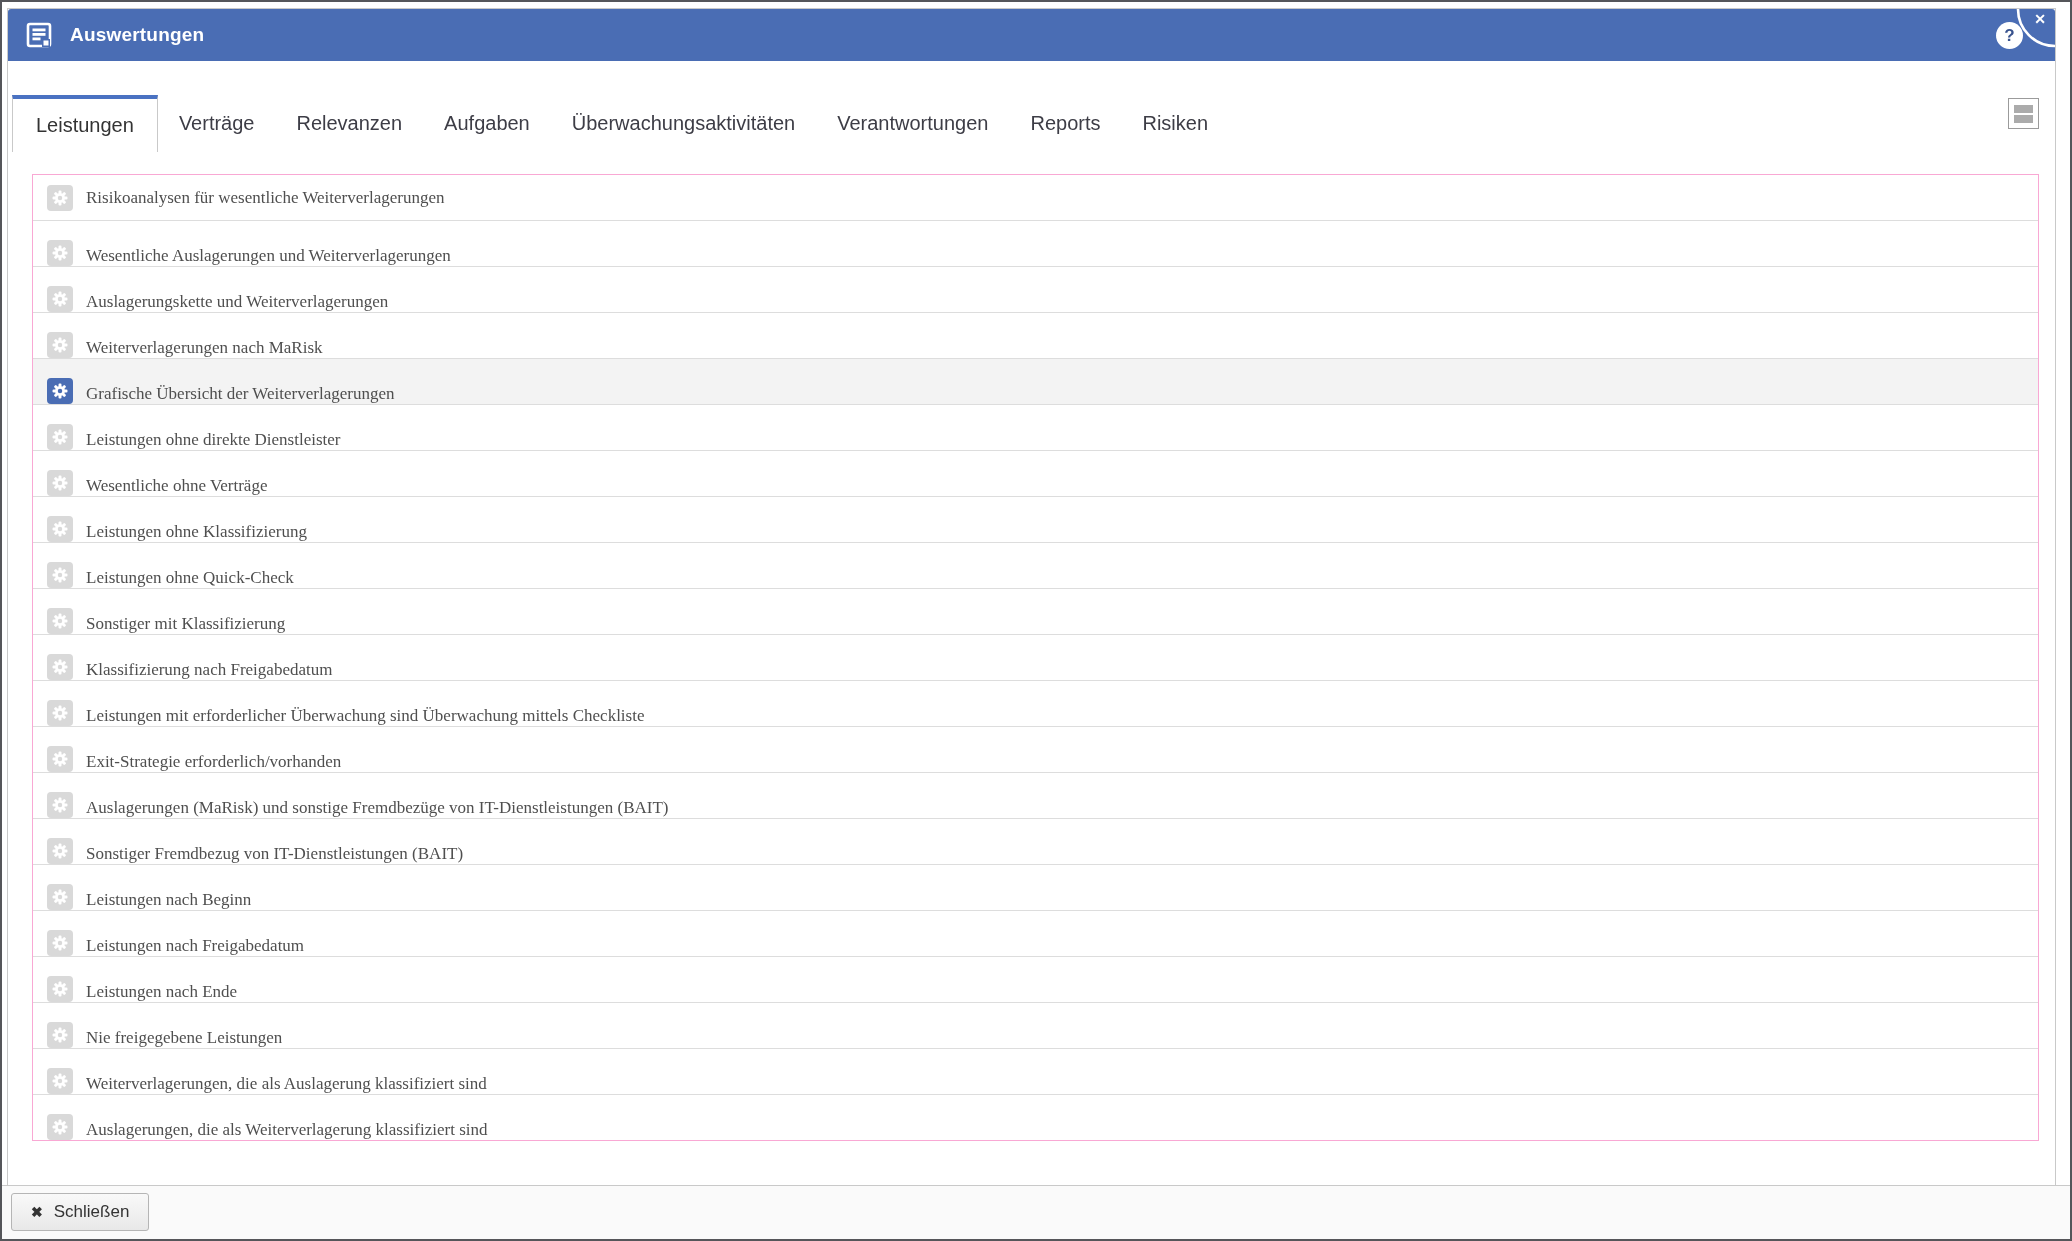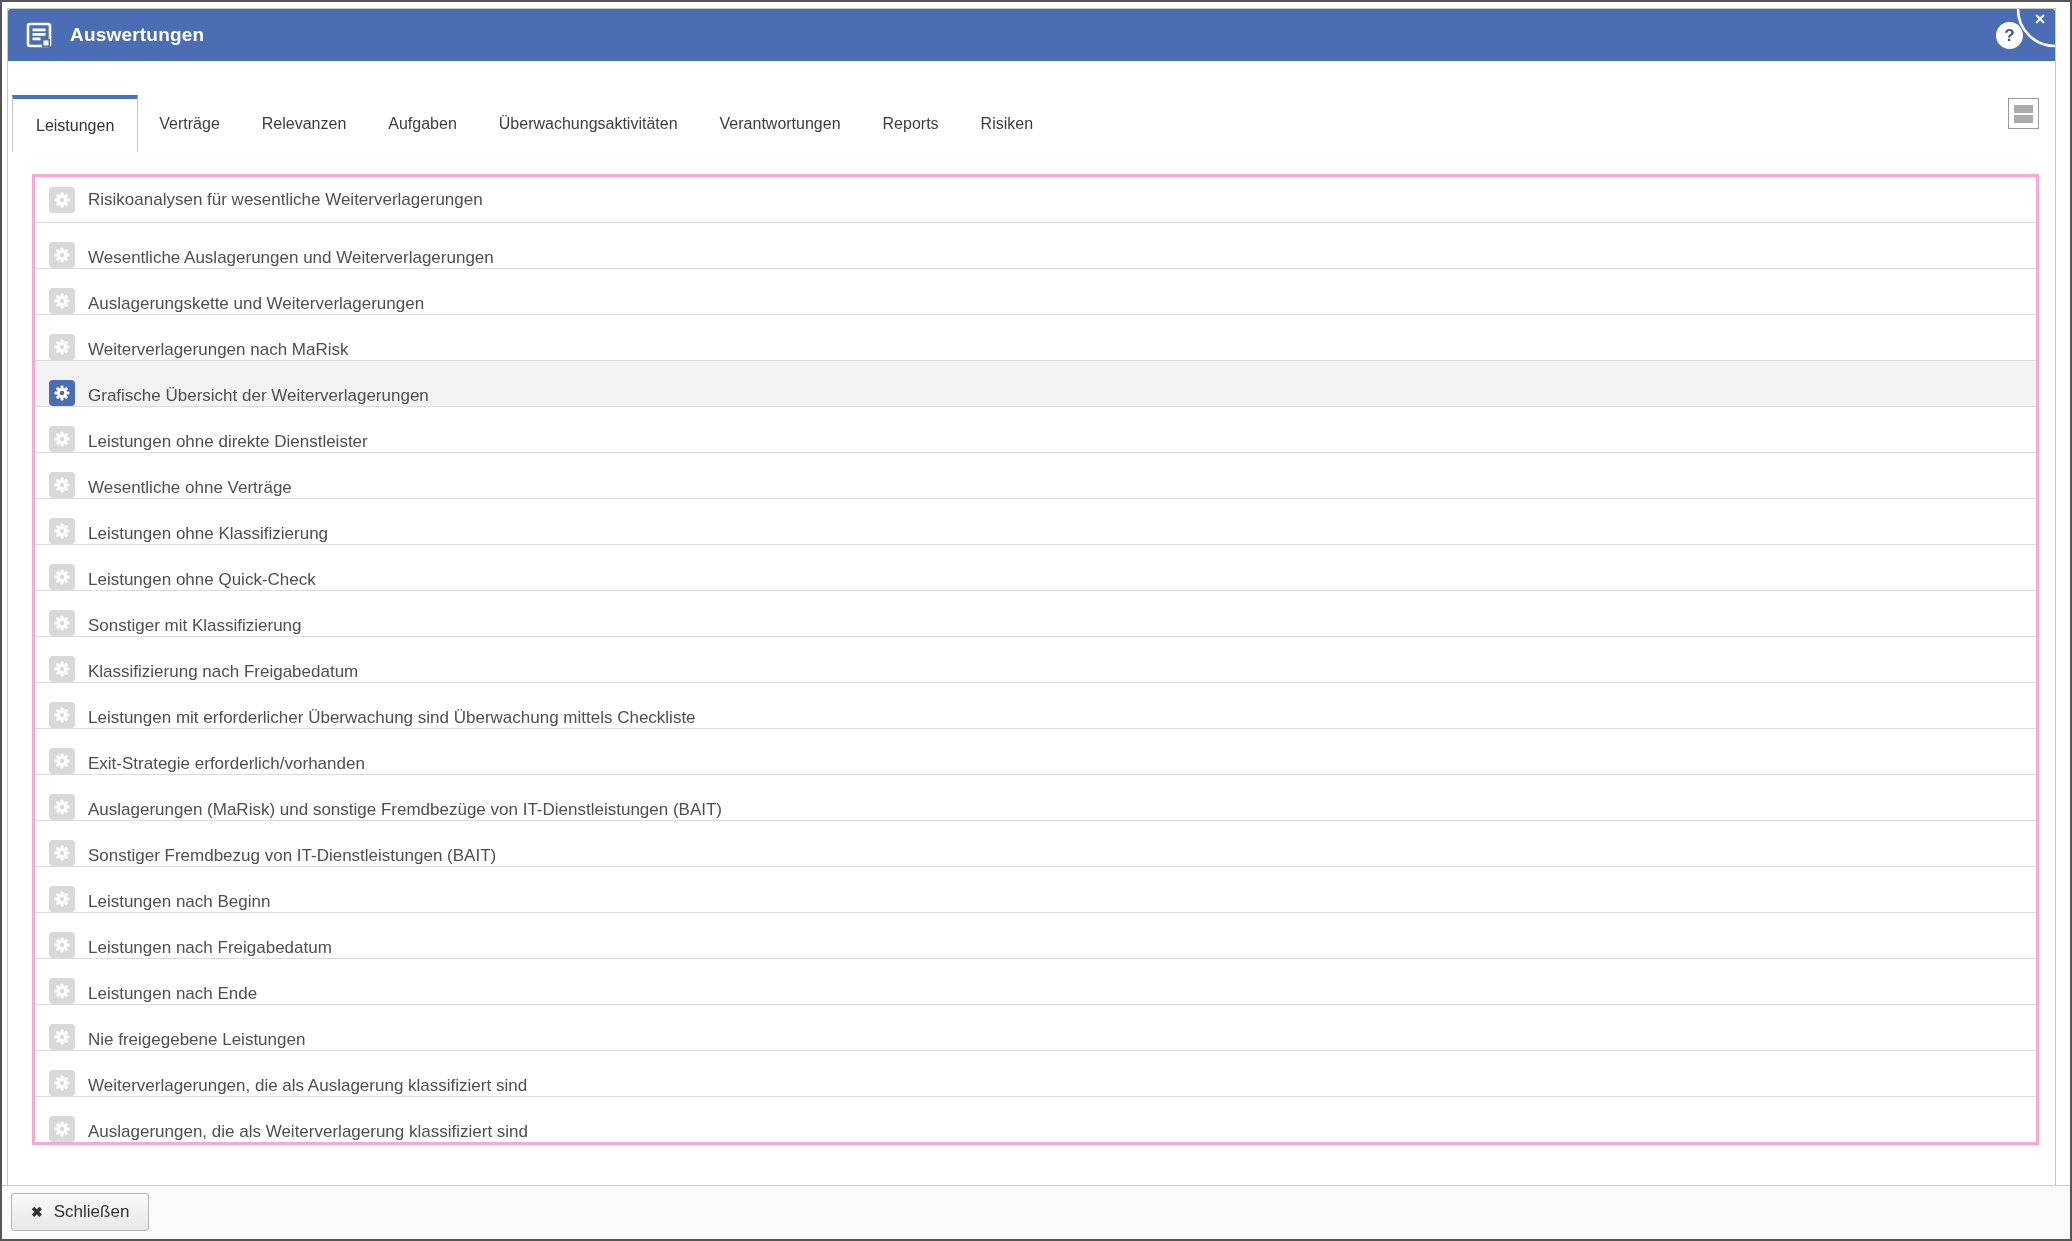--- a/index.html
+++ b/index.html
@@ -76,21 +76,21 @@
     position: relative;
     margin: 34px 8px 0 4px;
     height: 57px;
     display: flex;
     align-items: stretch;
   }
   .tab {
     display: flex;
     align-items: center;
     padding: 0 21px;
-    font-size: 16px;
+    font-size: 20px;
     color: #3d3d46;
     cursor: pointer;
     white-space: nowrap;
     justify-content: center;
   }
   .tab.active {
     border: 1px solid #c9c9c9;
     border-bottom: none;
     border-top: 4px solid #4a72c2;
     background: #fff;
@@ -109,21 +109,22 @@
     justify-content: center;
     gap: 2px;
     padding: 5px;
     cursor: pointer;
   }
   .view-toggle .bar { height: 8px; background: #ababab; }
 
   
   .list {
     margin: 22px 16px 0 24px;
-    border: 3px solid #f9a8d4;
+    border: 1px solid #f9a8d4;
+    font-family: Liberation Serif, serif;
   }
   .row {
     display: flex;
     align-items: center;
     height: 45px;
     padding: 0 14px;
     font-size: 17px;
     color: #4f4f4f;
     background: #fff;
     cursor: pointer;

